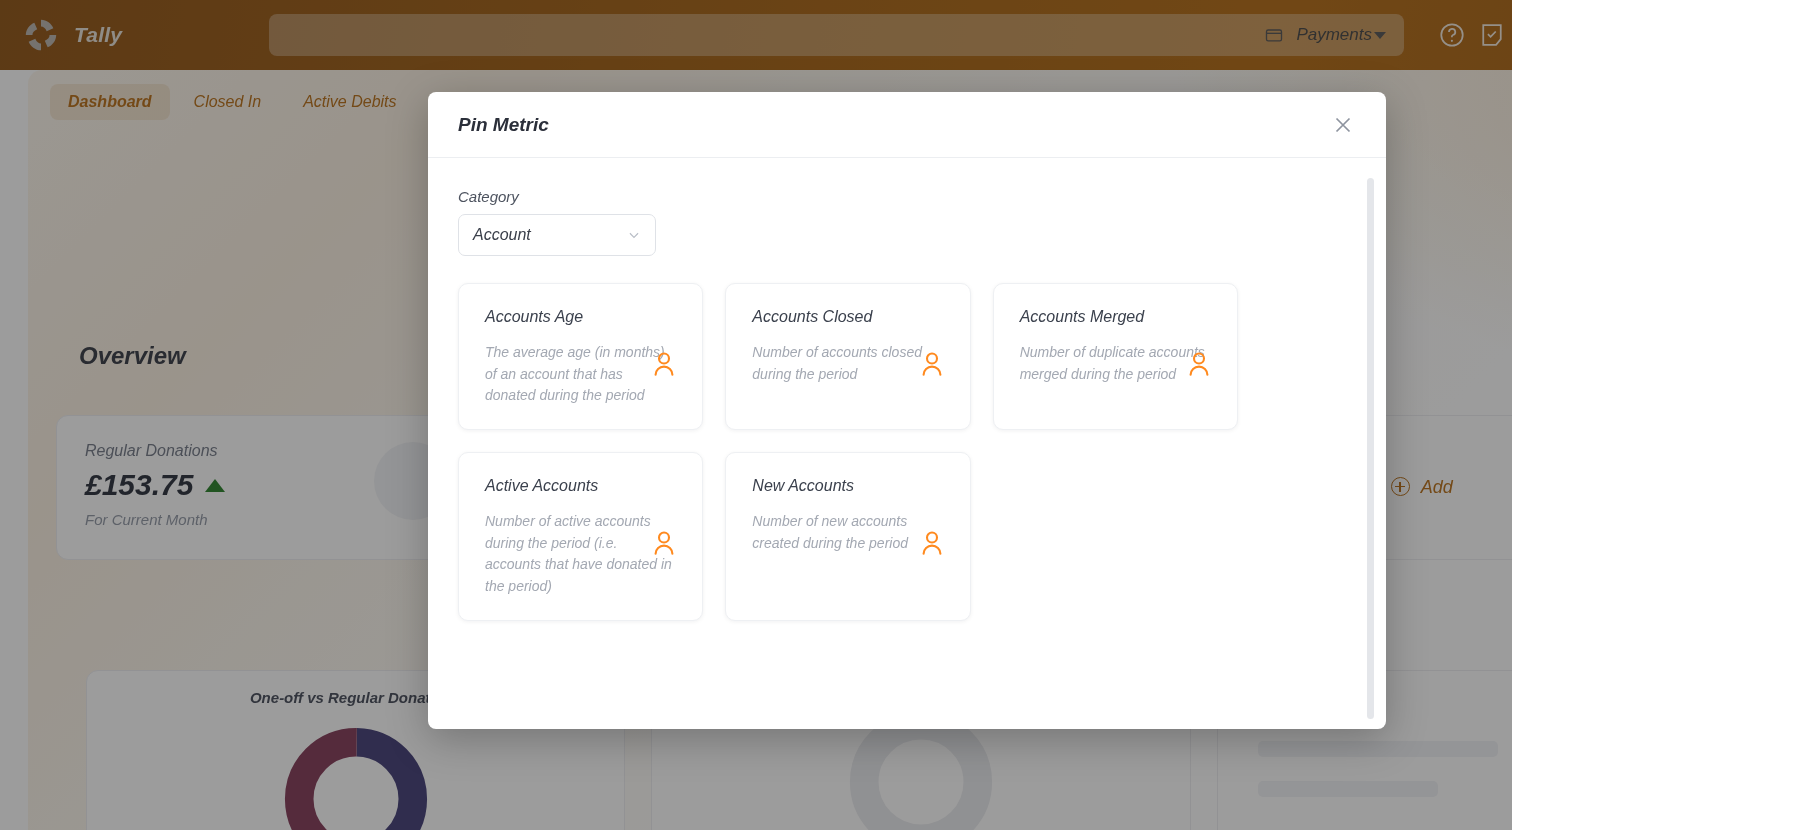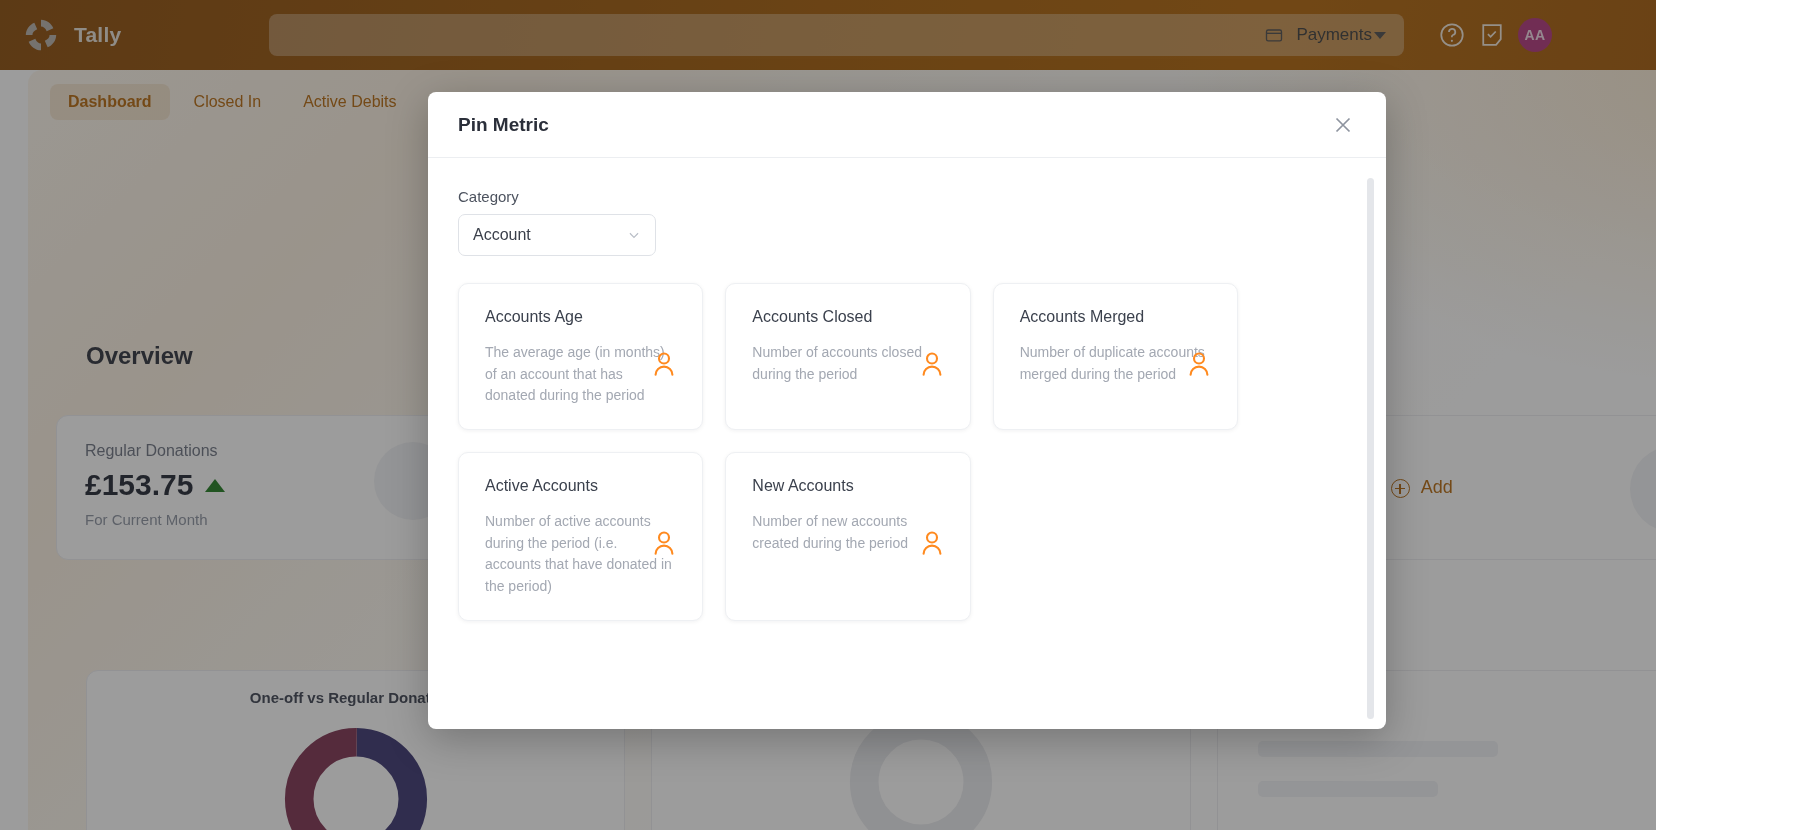--- a/index.html
+++ b/index.html
@@ -8,23 +8,24 @@
   html, body {
     width: 1816px;
     height: 830px;
     overflow: hidden;
     font-family: "Liberation Sans", sans-serif;
     background: #ffffff;
   }
 
   .app {
     position: relative;
-    width: 1656px;
+    width: 1512px;
     height: 830px;
     overflow: hidden;
+    font-style: italic;
   }
 
   
   .app-bg {
     position: absolute;
     inset: 0;
     background: #ffffff;
   }
 
   
@@ -154,21 +155,21 @@
     width: 0; height: 0;
     border-left: 7px solid transparent;
     border-right: 7px solid transparent;
     border-top: 8px solid #3c3c46;
     display: inline-block;
   }
 
   .overview-title {
     position: absolute;
     top: 272px;
-    left: 58px;
+    left: 51px;
     font-size: 24px;
     font-weight: 700;
     color: #2b2f3a;
   }
 
   
   .stats-row {
     position: absolute;
     top: 345px;
     left: 28px;
@@ -209,21 +210,21 @@
     flex: 1;
     background: #ffffff;
     border: 1px solid #ecedf1;
     border-radius: 12px;
     display: flex;
     align-items: center;
     padding-left: 52px;
   }
   .add-btn {
     display: flex;
-    align-items: flex-end;
+    align-items: flex-start;
     gap: 11px;
     color: #b5670a;
     font-size: 18px;
   }
   .plus-circle {
     width: 19px; height: 19px;
     border: 1.8px solid #b5670a;
     border-radius: 50%;
     position: relative;
     display: inline-block;

